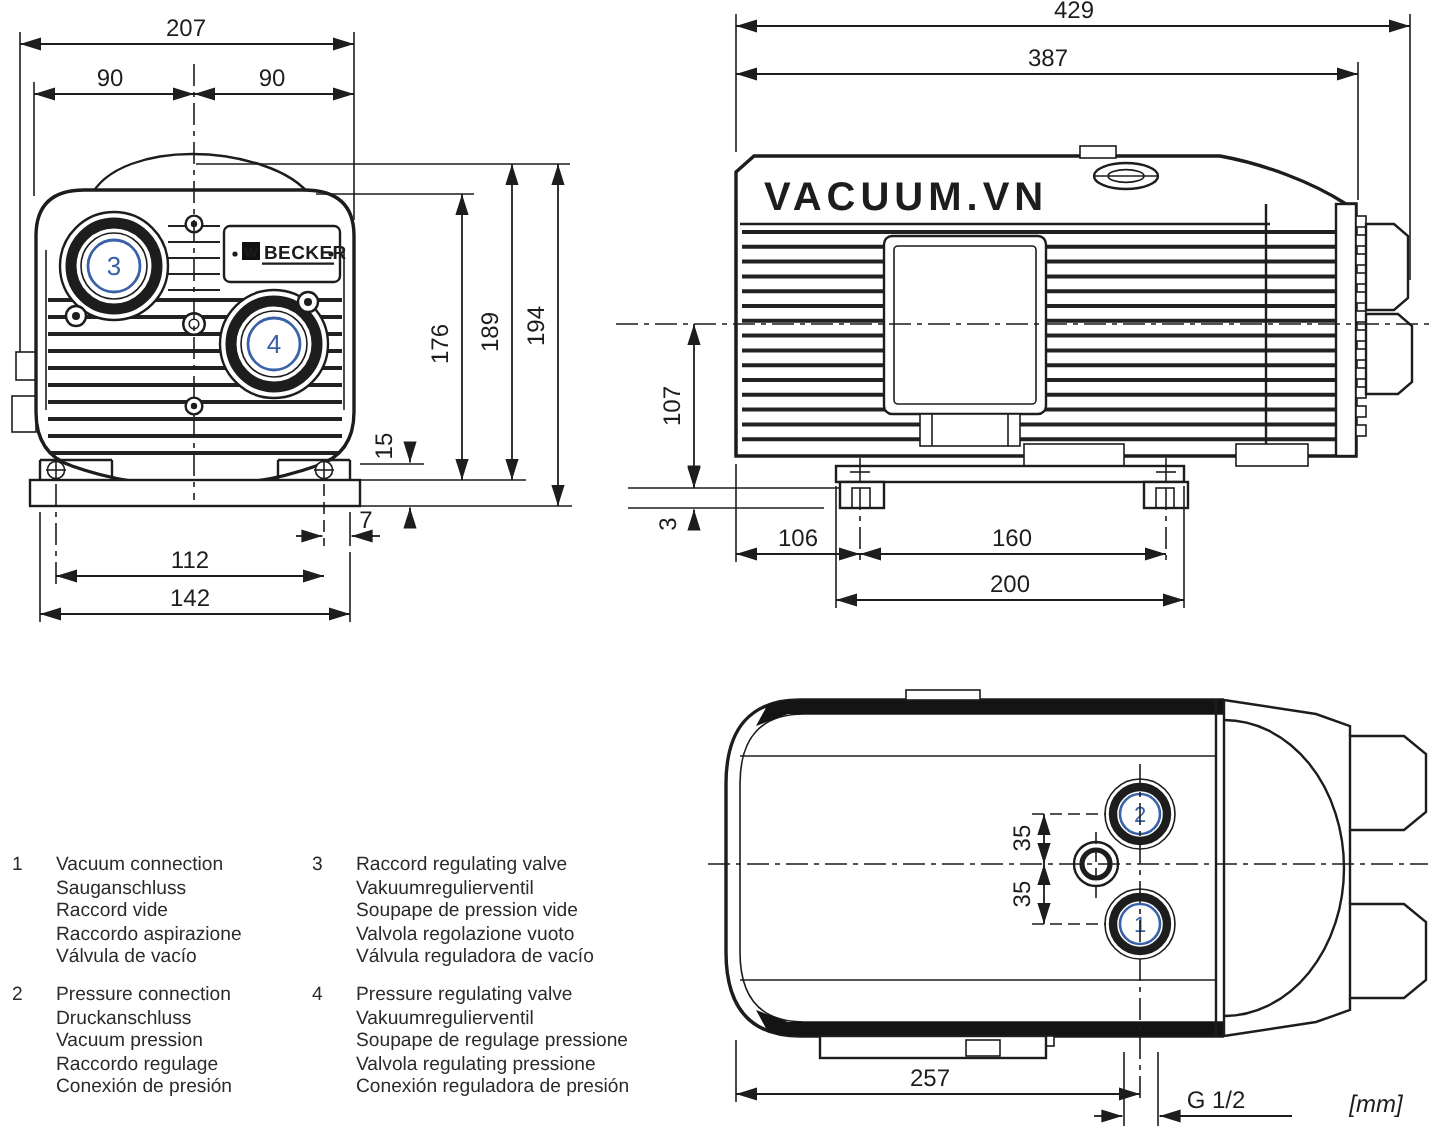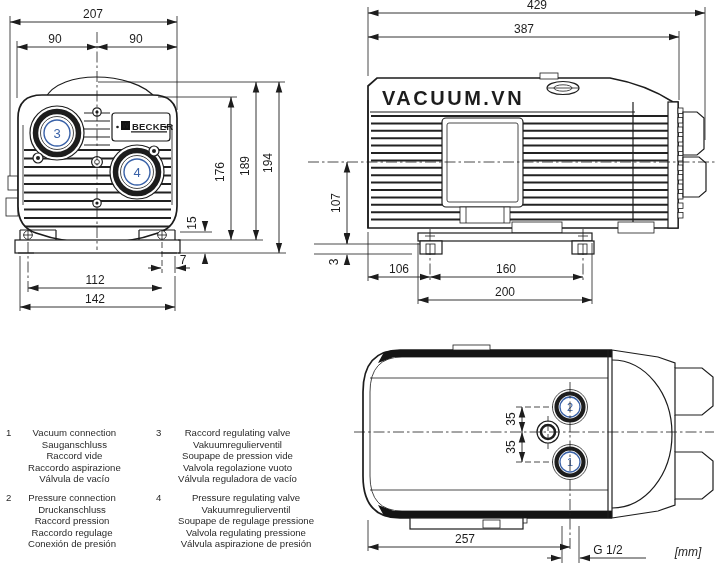--- a/index.html
+++ b/index.html
@@ -29,21 +29,21 @@
   svg .dark{fill:#141414;}
   #legend{
     position:absolute;left:6px;top:427px;width:342px;
     font-size:9.6px;line-height:11.6px;color:#2a2a2a;
     display:flex;gap:4px;
   }
   .legend-col{display:flex;flex-direction:column;gap:7px;width:146px;}
   .legend-col.right{width:190px;}
   .legend-item{display:flex;}
   .legend-num{width:22px;flex:0 0 22px;}
-  .legend-lines div{white-space:nowrap;text-align:center;}
+  .legend-lines div{white-space:nowrap;}
 </style>
 </head>
 <body>
 
 <div id="stage">
 
   <svg id="front-view" class="view" width="310" height="320" viewBox="0 0 310 320">
     <defs>
       <marker id="arF" markerWidth="12" markerHeight="8" refX="10.5" refY="4" orient="auto-start-reverse" markerUnits="userSpaceOnUse">
         <path d="M0,0.7 L10.5,4 L0,7.3 z" fill="#1d1d1d"></path>
@@ -390,21 +390,21 @@
           <div>Raccord vide</div>
           <div>Raccordo aspirazione</div>
           <div>Válvula de vacío</div>
         </div>
       </div>
       <div class="legend-item">
         <div class="legend-num">2</div>
         <div class="legend-lines">
           <div>Pressure connection</div>
           <div>Druckanschluss</div>
-          <div>Raccord pression</div>
+          <div>Vacuum pression</div>
           <div>Raccordo regulage</div>
           <div>Conexión de presión</div>
         </div>
       </div>
     </div>
     <div class="legend-col right">
       <div class="legend-item">
         <div class="legend-num">3</div>
         <div class="legend-lines">
           <div>Raccord regulating valve</div>
@@ -414,19 +414,19 @@
           <div>Válvula reguladora de vacío</div>
         </div>
       </div>
       <div class="legend-item">
         <div class="legend-num">4</div>
         <div class="legend-lines">
           <div>Pressure regulating valve</div>
           <div>Vakuumregulierventil</div>
           <div>Soupape de regulage pressione</div>
           <div>Valvola regulating pressione</div>
-          <div>Válvula aspirazione de presión</div>
+          <div>Conexión reguladora de presión</div>
         </div>
       </div>
     </div>
   </div>
 
 </div>
 
 </body></html>

